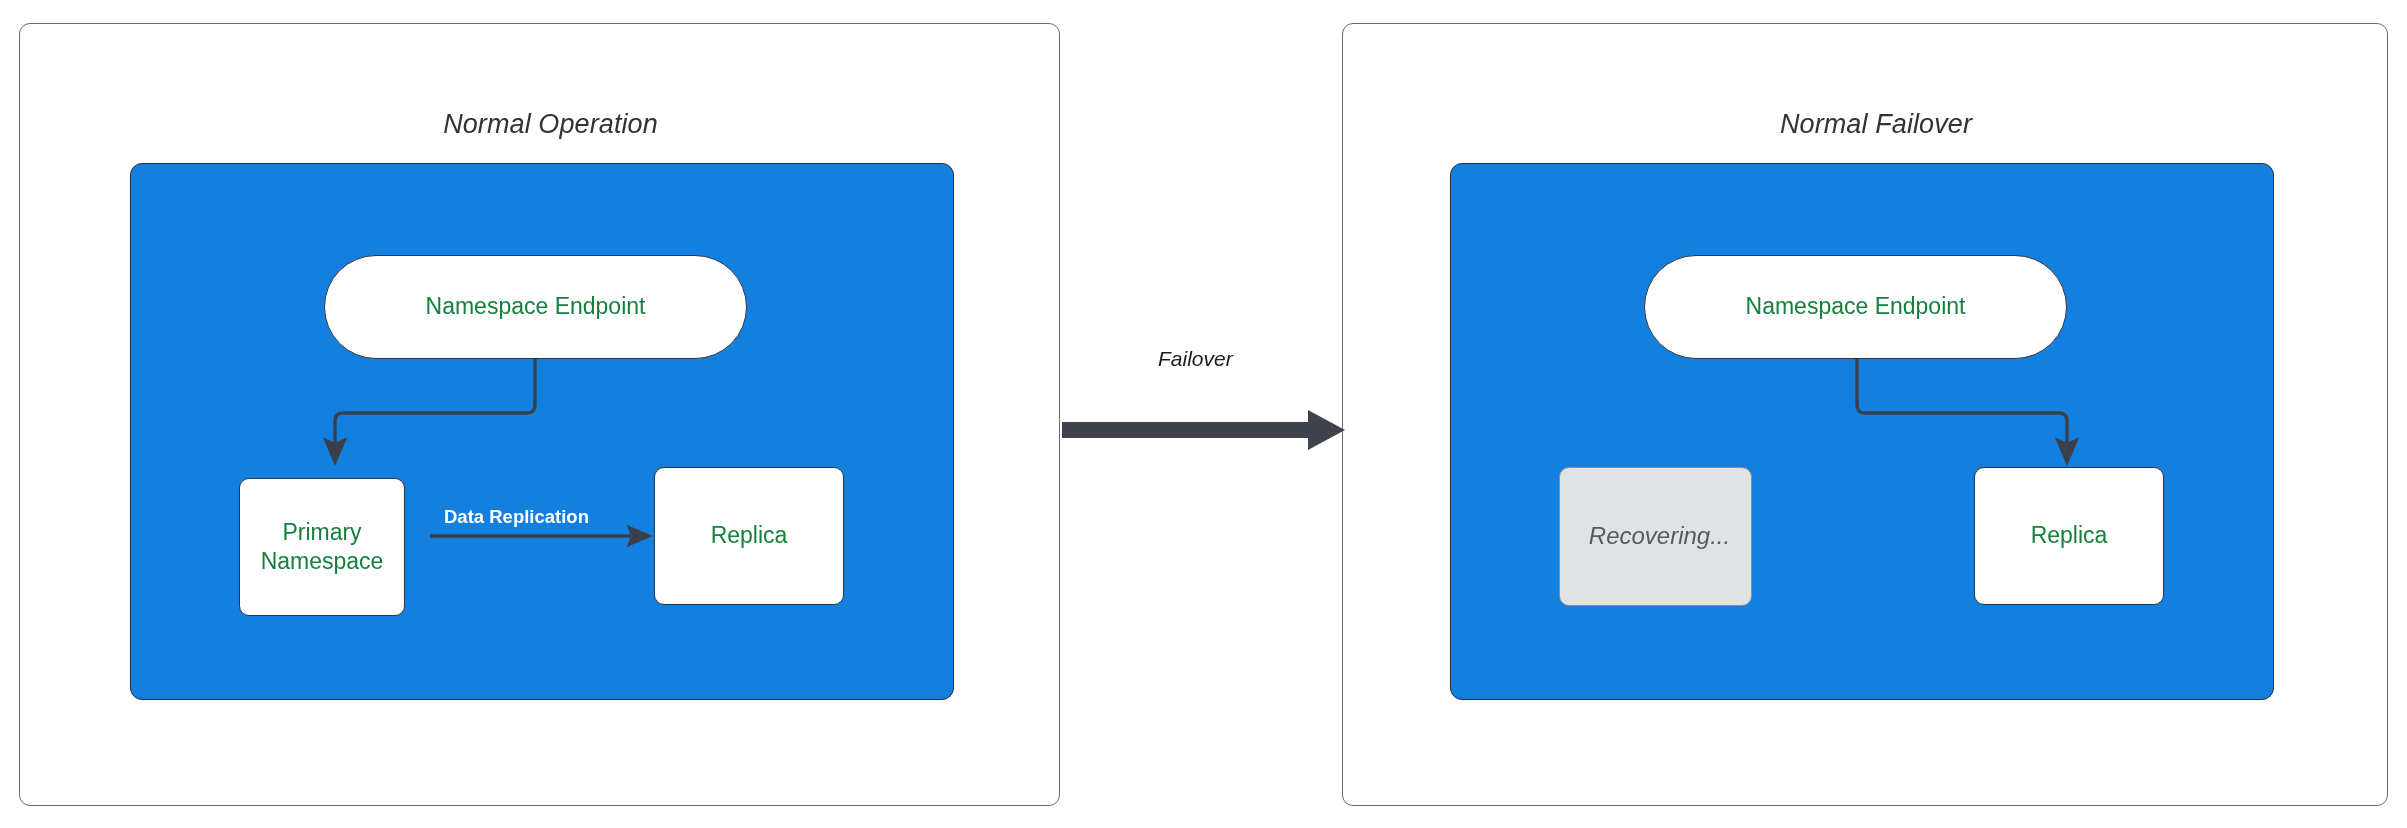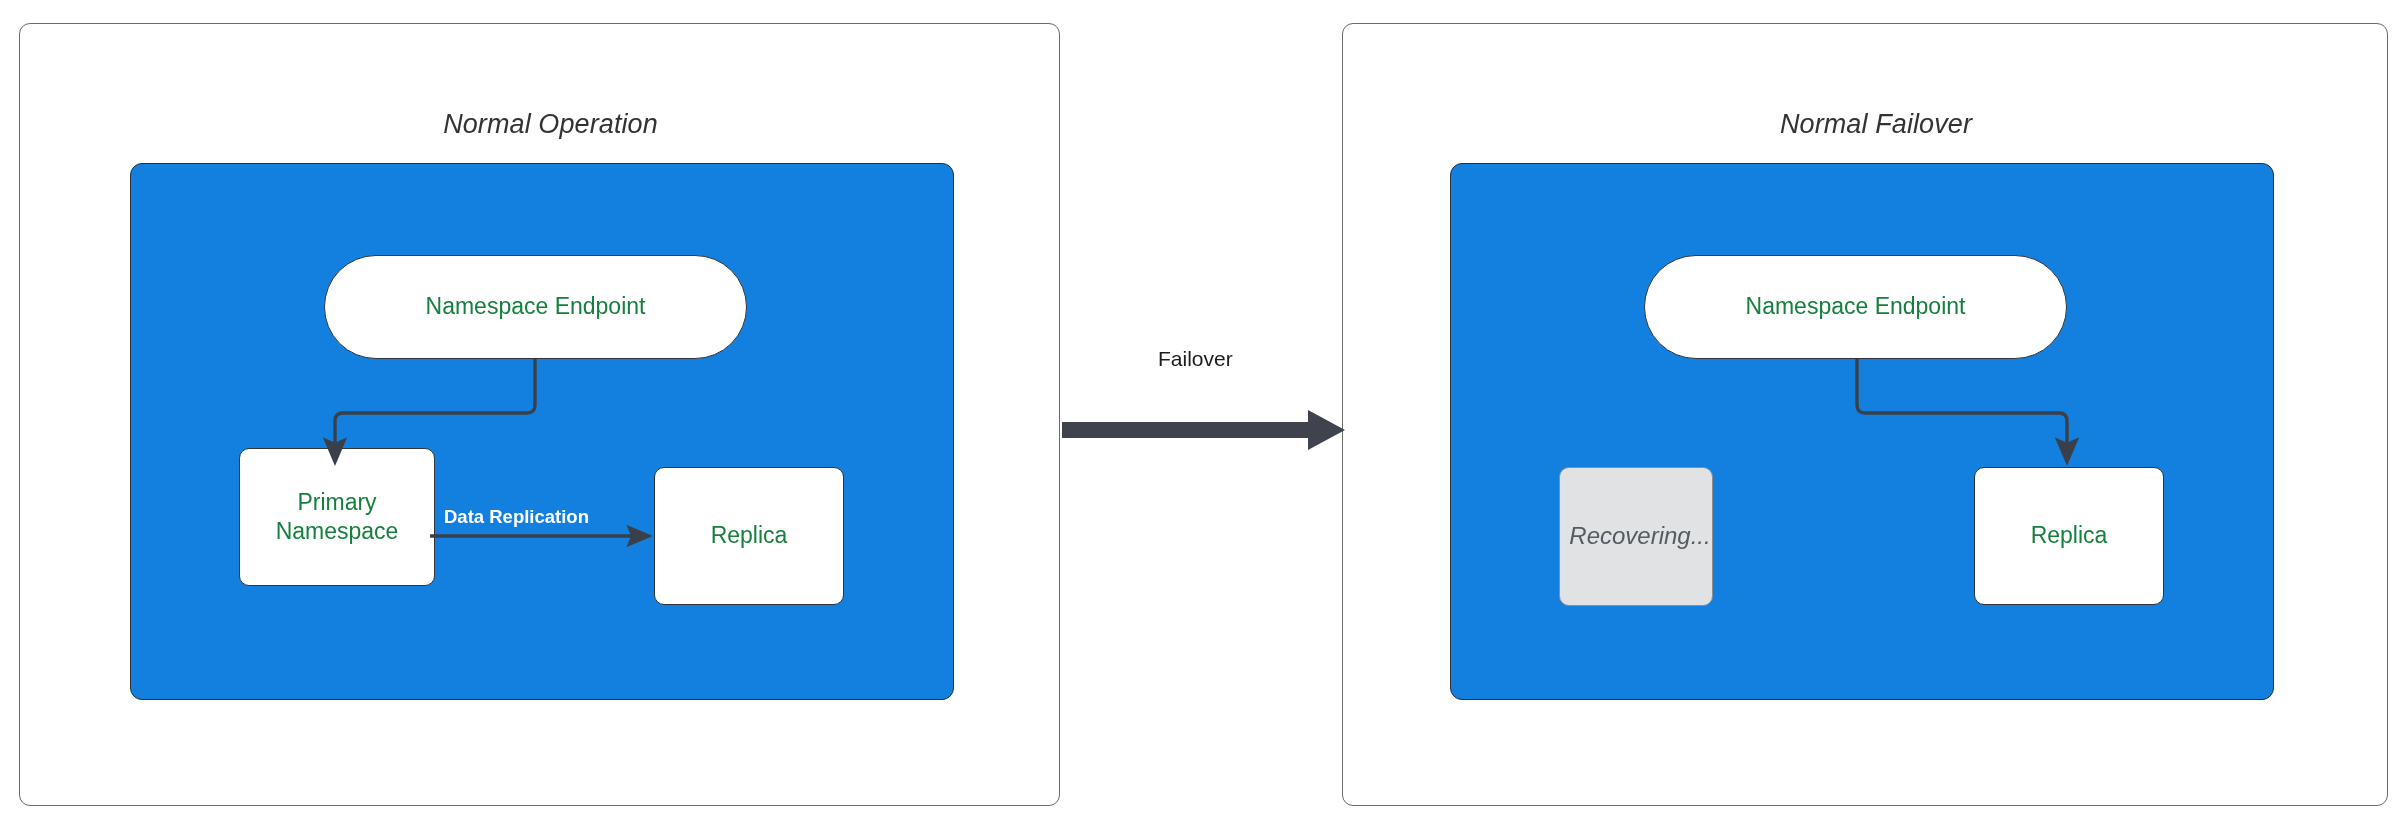--- a/index.html
+++ b/index.html
@@ -69,23 +69,23 @@
   .node.ghost  {
     background: #e0e2e4;
     border: 1.5px solid #8a8f96;
     color: #555b63;
     font-style: italic;
     font-size: 24px;
   }
 
   #ep-left   { left: 324px;  top: 255px; width: 423px; height: 104px; }
   #ep-right  { left: 1644px; top: 255px; width: 423px; height: 104px; }
-  #primary   { left: 239px;  top: 448px; width: 196px; height: 138px; }
+  #primary   { left: 239px;  top: 478px; width: 166px; height: 138px; }
   #replica-l { left: 654px;  top: 467px; width: 190px; height: 138px; }
-  #recover   { left: 1559px; top: 467px; width: 154px; height: 139px; padding-left: 8px; }
+  #recover   { left: 1559px; top: 467px; width: 193px; height: 139px; padding-left: 8px; }
   #replica-r { left: 1974px; top: 467px; width: 190px; height: 138px; }
 
   
   .edge-layer {
     position: absolute;
     left: 0; top: 0;
     width: 2407px; height: 828px;
     pointer-events: none;
   }
 
@@ -95,20 +95,21 @@
     font-size: 18.5px;
     font-weight: bold;
     color: #ffffff;
     white-space: nowrap;
   }
   .edge-label-dark {
     position: absolute;
     font-size: 21px;
     color: #1c1c1c;
     white-space: nowrap;
+    font-style: italic;
   }
   #lbl-data-replication { left: 444px;  top: 506px; }
   #lbl-failover         { left: 1158px; top: 347px; }
 </style>
 </head>
 <body>
 
 <div id="canvas">
 
   <div class="panel" id="panel-left">

